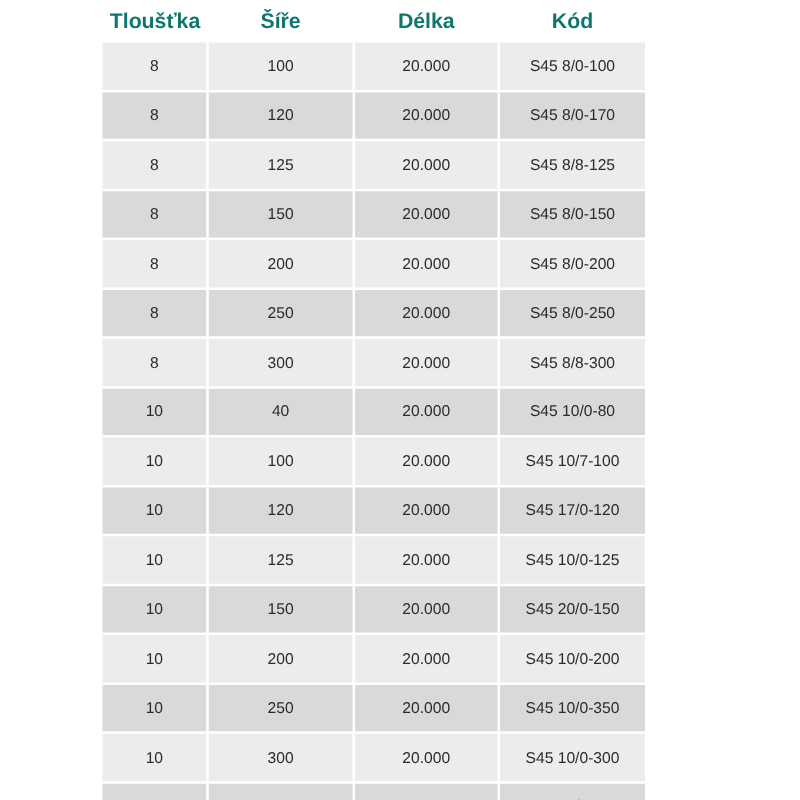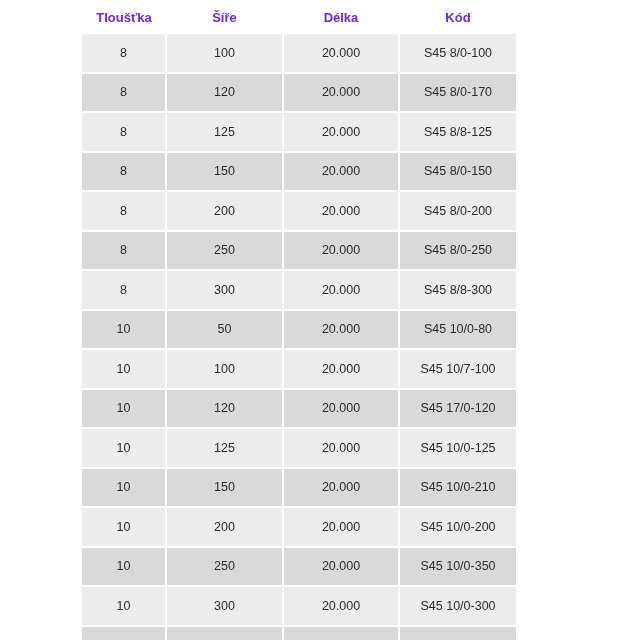--- a/index.html
+++ b/index.html
@@ -18,23 +18,23 @@
     height: 640px;
     box-sizing: border-box;
     background: #ffffff;
   }
   table.spec-table {
     border-collapse: collapse;
     width: 640px;
     table-layout: fixed;
   }
   table.spec-table th {
-    font-size: 13px;
+    font-size: 17px;
     font-weight: bold;
-    color: #6d28d9;
+    color: #0f766e;
     text-align: center;
     height: 34px;
     padding: 0;
     background: #ffffff;
     vertical-align: middle;
   }
   table.spec-table td {
     font-size: 12.5px;
     color: #2b2b2b;
     text-align: center;
@@ -142,21 +142,21 @@
           <td class="side-blank"></td>
           <td>8</td>
           <td>300</td>
           <td>20.000</td>
           <td>S45 8/8-300</td>
           <td class="side-blank"></td>
         </tr>
         <tr class="row-odd">
           <td class="side-blank"></td>
           <td>10</td>
-          <td>50</td>
+          <td>40</td>
           <td>20.000</td>
           <td>S45 10/0-80</td>
           <td class="side-blank"></td>
         </tr>
         <tr class="row-even">
           <td class="side-blank"></td>
           <td>10</td>
           <td>100</td>
           <td>20.000</td>
           <td>S45 10/7-100</td>
@@ -176,21 +176,21 @@
           <td>125</td>
           <td>20.000</td>
           <td>S45 10/0-125</td>
           <td class="side-blank"></td>
         </tr>
         <tr class="row-odd">
           <td class="side-blank"></td>
           <td>10</td>
           <td>150</td>
           <td>20.000</td>
-          <td>S45 10/0-210</td>
+          <td>S45 20/0-150</td>
           <td class="side-blank"></td>
         </tr>
         <tr class="row-even">
           <td class="side-blank"></td>
           <td>10</td>
           <td>200</td>
           <td>20.000</td>
           <td>S45 10/0-200</td>
           <td class="side-blank"></td>
         </tr>

